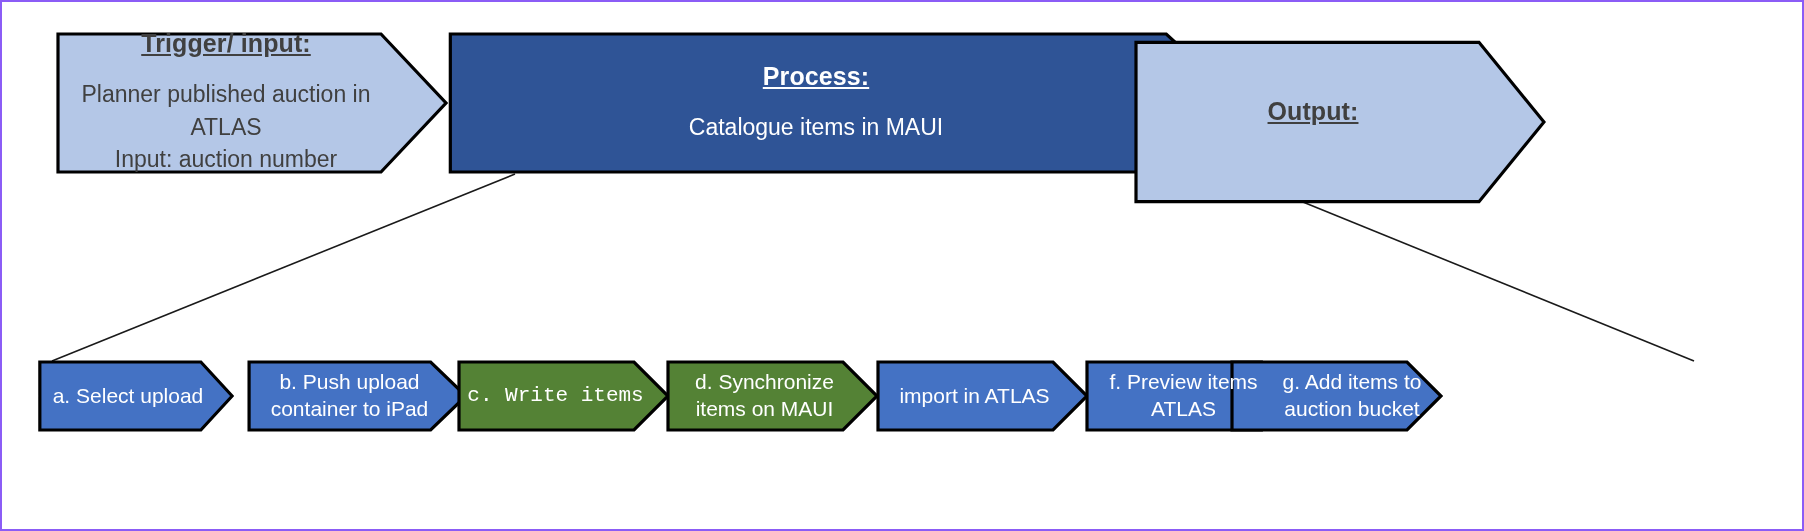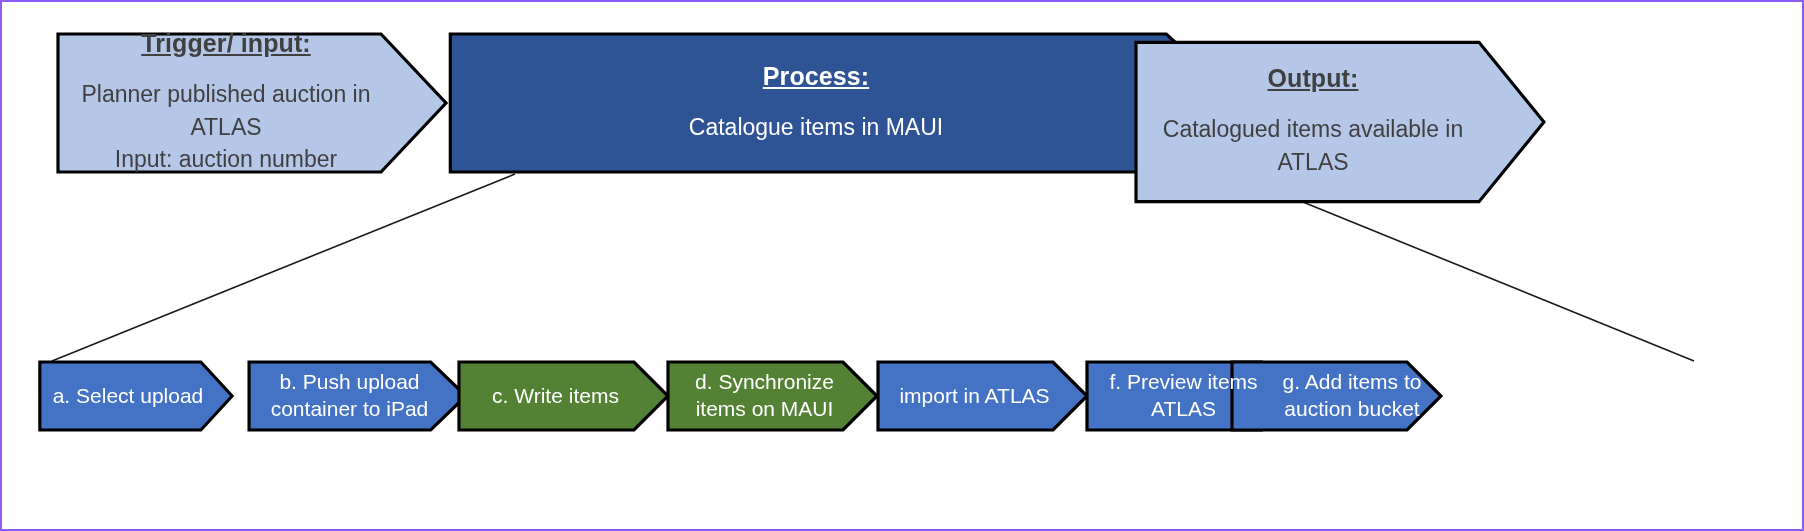--- a/index.html
+++ b/index.html
@@ -93,21 +93,21 @@
   .step-label {
     font-size: 21px;
     line-height: 1.28;
     color: #ffffff;
     font-weight: normal;
   }
   .step-line { display: block; white-space: nowrap; }
 
   #step-a { left: 36px;   width: 196px; }
   #step-b { left: 245px;  width: 221px; }
-  #step-c { left: 455px;  width: 213px; }
+  #step-c { left: 455px;  width: 213px; font-family: Liberation Mono, monospace; }
   #step-d { left: 664px;  width: 213px; }
   #step-e { left: 874px;  width: 213px; }
   #step-f { left: 1083px; width: 213px; }
   #step-g { left: 1228px; width: 213px; padding-left: 47px; }
 </style>
 </head>
 <body>
 
 <div id="canvas">
 
@@ -136,21 +136,20 @@
       <div class="top-body ink-white">Catalogue items in MAUI</div>
     </div>
   </div>
 
   <div class="chev" id="output">
     <svg class="shape" viewBox="0 0 412 142" preserveAspectRatio="none">
       <polygon points="2,2 345,2 410,71 345,140 2,140" fill="#b4c7e7" stroke="#000000" stroke-width="3.2" stroke-linejoin="miter" vector-effect="non-scaling-stroke"></polygon>
     </svg>
     <div class="content">
       <div class="top-head ink-dark">Output:</div>
-      <div class="top-body ink-dark">Catalogued items available in ATLAS</div>
     </div>
   </div>
 
   <div class="chev step" id="step-a">
     <svg class="shape" viewBox="0 0 213 72" preserveAspectRatio="none">
       <polygon points="2,2 177,2 211,36 177,70 2,70" fill="#4472c4" stroke="#000000" stroke-width="3.2" stroke-linejoin="miter" vector-effect="non-scaling-stroke"></polygon>
     </svg>
     <div class="content">
       <div class="step-label">
         <span class="step-line">a. Select upload</span>

